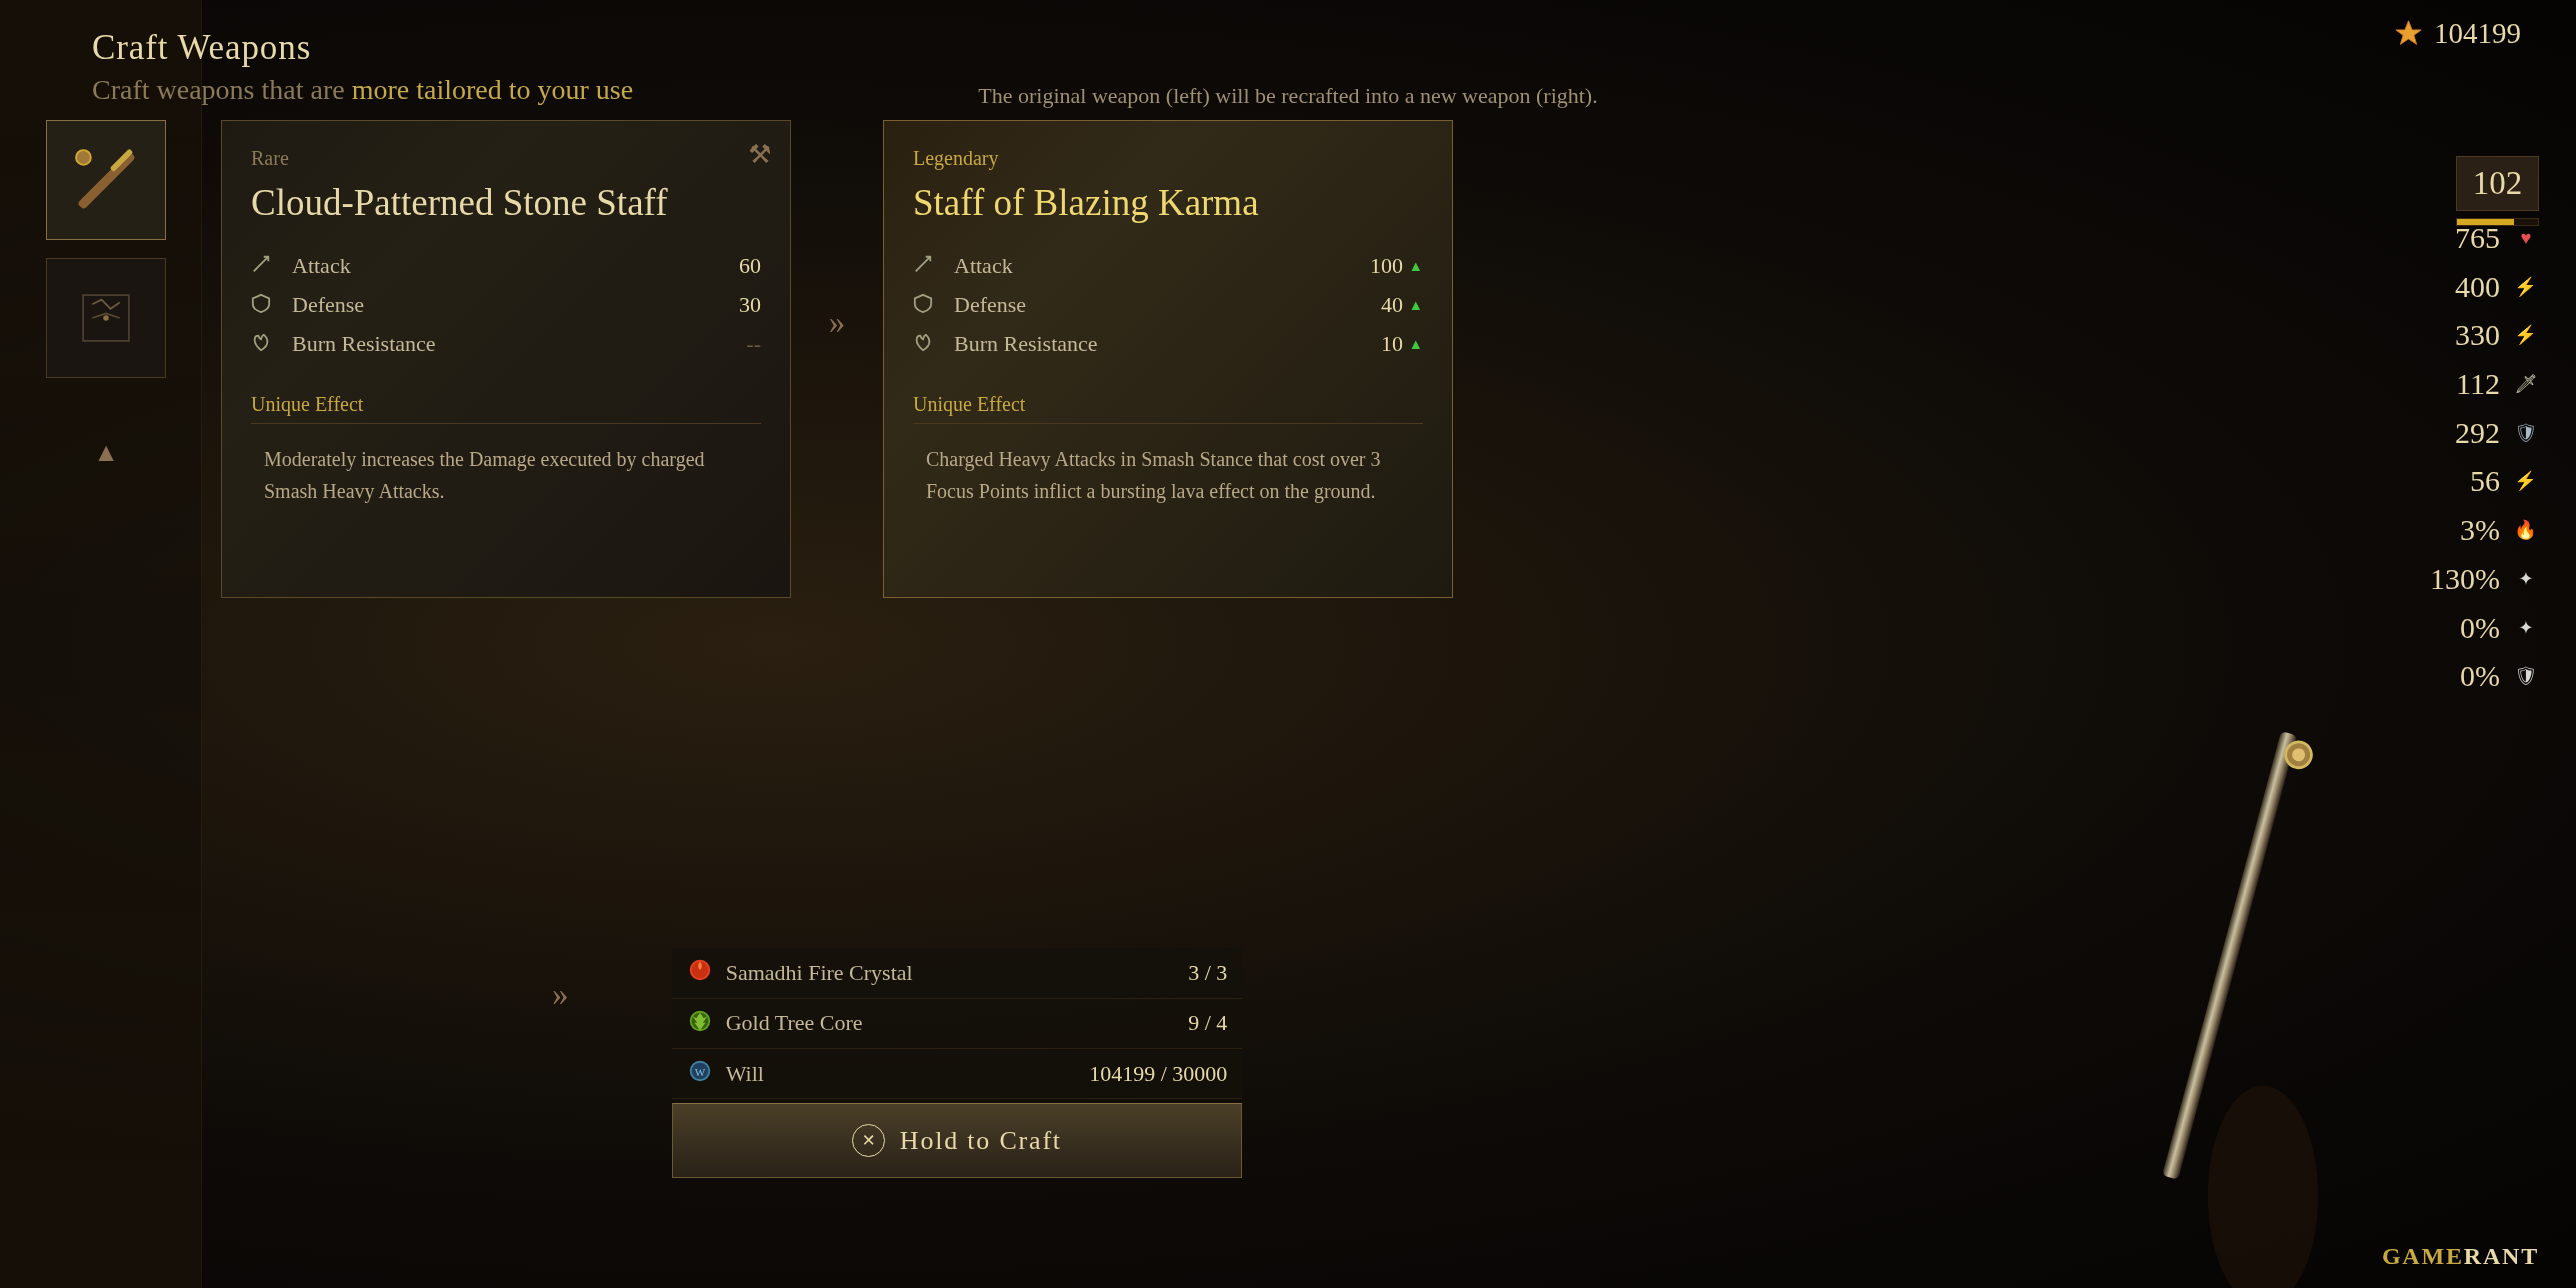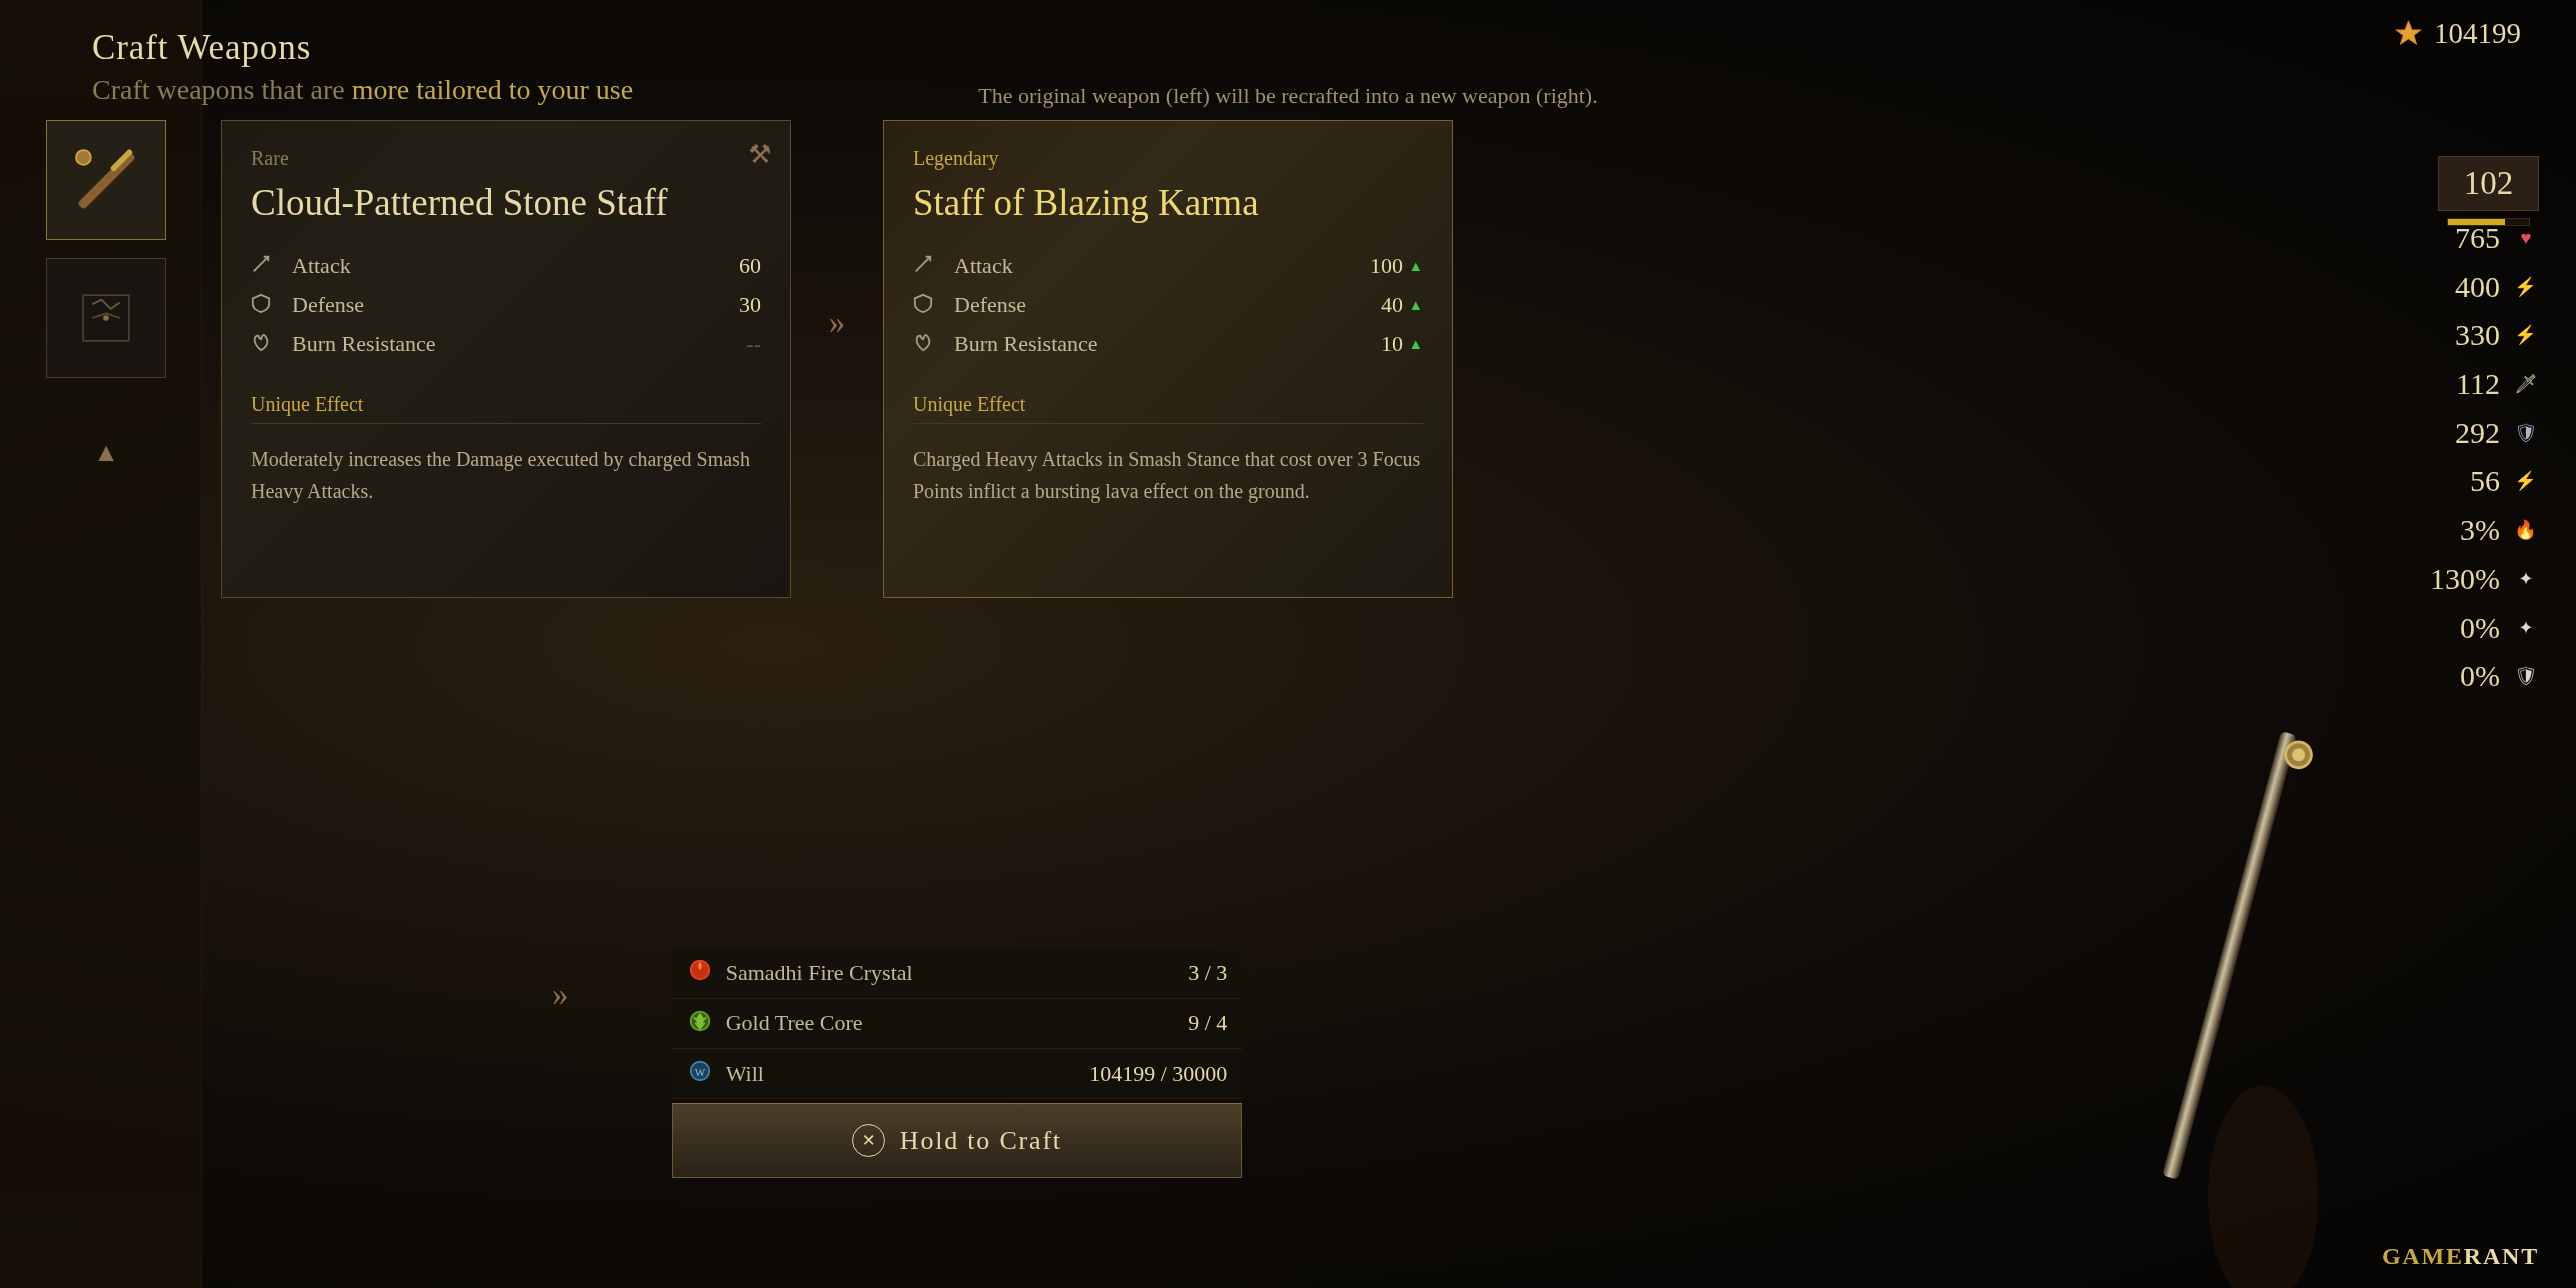--- a/index.html
+++ b/index.html
@@ -100,21 +100,21 @@
       right: 37px;
       display: flex;
       flex-direction: column;
       align-items: center;
       z-index: 10;
     }
 
     .level-box {
       background: #2a2015;
       border: 0.9px solid #4a3820;
-      width: 101px;
+      width: 83px;
       height: 55px;
       display: flex;
       align-items: center;
       justify-content: center;
       font-size: 33px;
       color: #e8d9a8;
       margin-bottom: 7.4px;
     }
 
     .level-bar {
@@ -318,20 +318,21 @@
       color: #c8a840;
       padding: 7.4px 0;
       border-bottom: 0.9px solid #4a3820;
       margin-bottom: 18.4px;
     }
 
     .unique-effect-text {
       font-size: 20px;
       color: #b8a888;
       line-height: 1.6;
+      margin-left: 13px;
     }
 
     
     .card-arrow {
       width: 92px;
       display: flex;
       align-items: center;
       justify-content: center;
       font-size: 33px;
       color: #8a7050;

